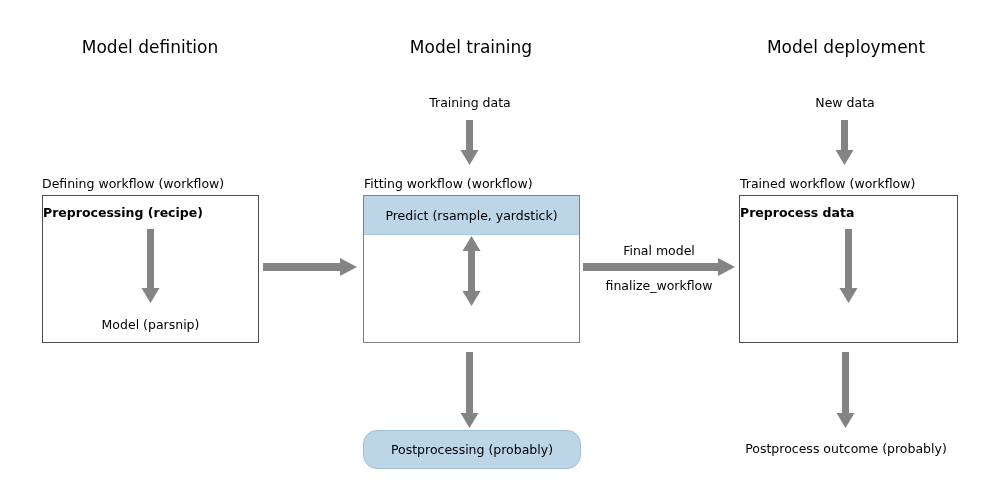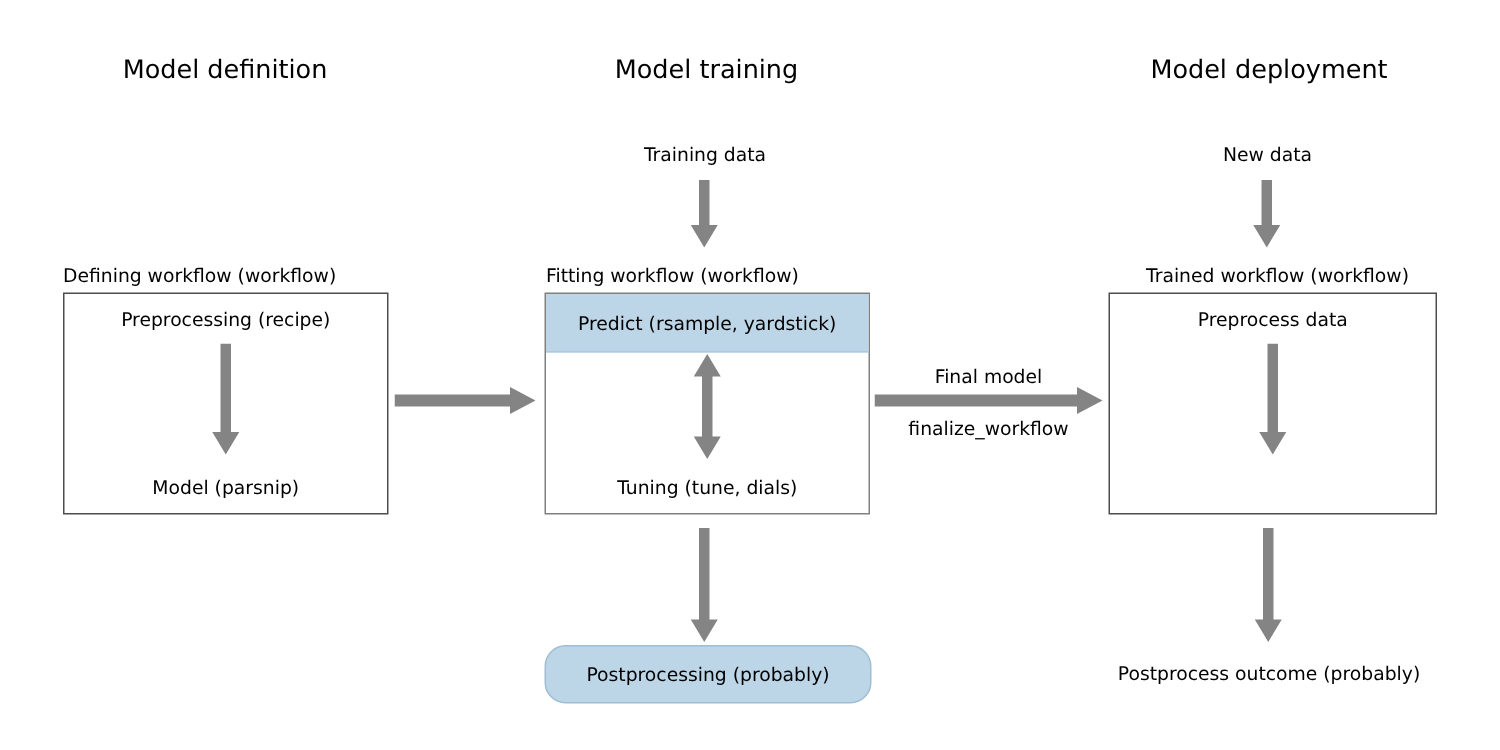--- a/index.html
+++ b/index.html
@@ -7,21 +7,21 @@
     position:relative;width:1000px;height:500px;background:#ffffff;
     font-family:"DejaVu Sans","Liberation Sans",sans-serif;color:#000;
     overflow:hidden;
   }
   .abs{position:absolute;}
   .title{font-size:17px;text-align:center;white-space:nowrap;}
   .txt{font-size:12.5px;text-align:center;white-space:nowrap;}
   .boxlabel{font-size:12.5px;text-align:left;white-space:nowrap;}
   .box{position:absolute;background:#ffffff;border:1px solid #4d4d4d;}
   .box.fitbox{border-color:#808080;}
-  .box .toptext{position:absolute;top:9px;left:0;right:0;text-align:center;font-size:12.5px;white-space:nowrap;}
+  .box .toptext{position:absolute;top:9px;left:0;right:0;text-align:left;font-size:12.5px;white-space:nowrap;font-weight:bold;}
   .box .bottomtext{position:absolute;bottom:10px;left:0;right:0;text-align:center;font-size:12.5px;white-space:nowrap;}
   .bluehead{
     position:absolute;top:0;left:0;right:0;height:38px;background:#bcd5e7;
     border-bottom:1px solid #aec9dd;display:flex;align-items:center;justify-content:center;
     font-size:12.5px;white-space:nowrap;
   }
   .bluebox{
     position:absolute;background:#bcd5e7;border:1px solid #9fbdd3;
     display:flex;align-items:center;justify-content:center;
     font-size:12.5px;white-space:nowrap;
@@ -44,42 +44,41 @@
 
   <svg class="abs" style="left:459px;top:120px;" width="22" height="45" aria-hidden="true">
     <polygon points="7,0 14,0 14,30 19.5,30 10.5,45 1.5,30 7,30"></polygon>
   </svg>
   <svg class="abs" style="left:834px;top:120px;" width="22" height="45" aria-hidden="true">
     <polygon points="7,0 14,0 14,30 19.5,30 10.5,45 1.5,30 7,30"></polygon>
   </svg>
 
   <div class="abs boxlabel" style="left:42px;top:176px;">Defining workflow (workflow)</div>
   <div class="abs boxlabel" style="left:364px;top:176px;">Fitting workflow (workflow)</div>
-  <div class="abs boxlabel" style="left:740px;top:176px;margin-left:24px;">Trained workflow (workflow)</div>
+  <div class="abs boxlabel" style="left:740px;top:176px;">Trained workflow (workflow)</div>
 
   <div class="box" style="left:42px;top:195px;width:215px;height:146px;">
     <div class="toptext">Preprocessing (recipe)</div>
     <svg class="abs" style="left:97px;top:33px;" width="22" height="74" aria-hidden="true">
       <polygon points="7,0 14,0 14,59 19.5,59 10.5,74 1.5,59 7,59"></polygon>
     </svg>
     <div class="bottomtext">Model (parsnip)</div>
   </div>
 
   <svg class="abs" style="left:263px;top:257px;" width="94" height="20" aria-hidden="true">
     <polygon points="0,6 77,6 77,1 94,10 77,19 77,14 0,14"></polygon>
   </svg>
 
   <div class="box fitbox" style="left:363px;top:195px;width:215px;height:146px;">
     <div class="bluehead">
       <span>Predict (rsample, yardstick)</span>
     </div>
     <svg class="abs" style="left:97px;top:40px;" width="22" height="70" aria-hidden="true">
       <polygon points="10.5,0 19.5,15 14,15 14,55 19.5,55 10.5,70 1.5,55 7,55 7,15 1.5,15"></polygon>
     </svg>
-    <div class="bottomtext">Tuning (tune, dials)</div>
   </div>
 
   <div class="abs txt" style="left:589px;top:243px;width:140px;">Final model</div>
   <svg class="abs" style="left:583px;top:257px;" width="152" height="20" aria-hidden="true">
     <polygon points="0,6 135,6 135,1 152,10 135,19 135,14 0,14"></polygon>
   </svg>
   <div class="abs txt italic" style="left:589px;top:278px;width:140px;">finalize_workflow</div>
 
   <div class="box" style="left:739px;top:195px;width:217px;height:146px;">
     <div class="toptext">Preprocess data</div>

